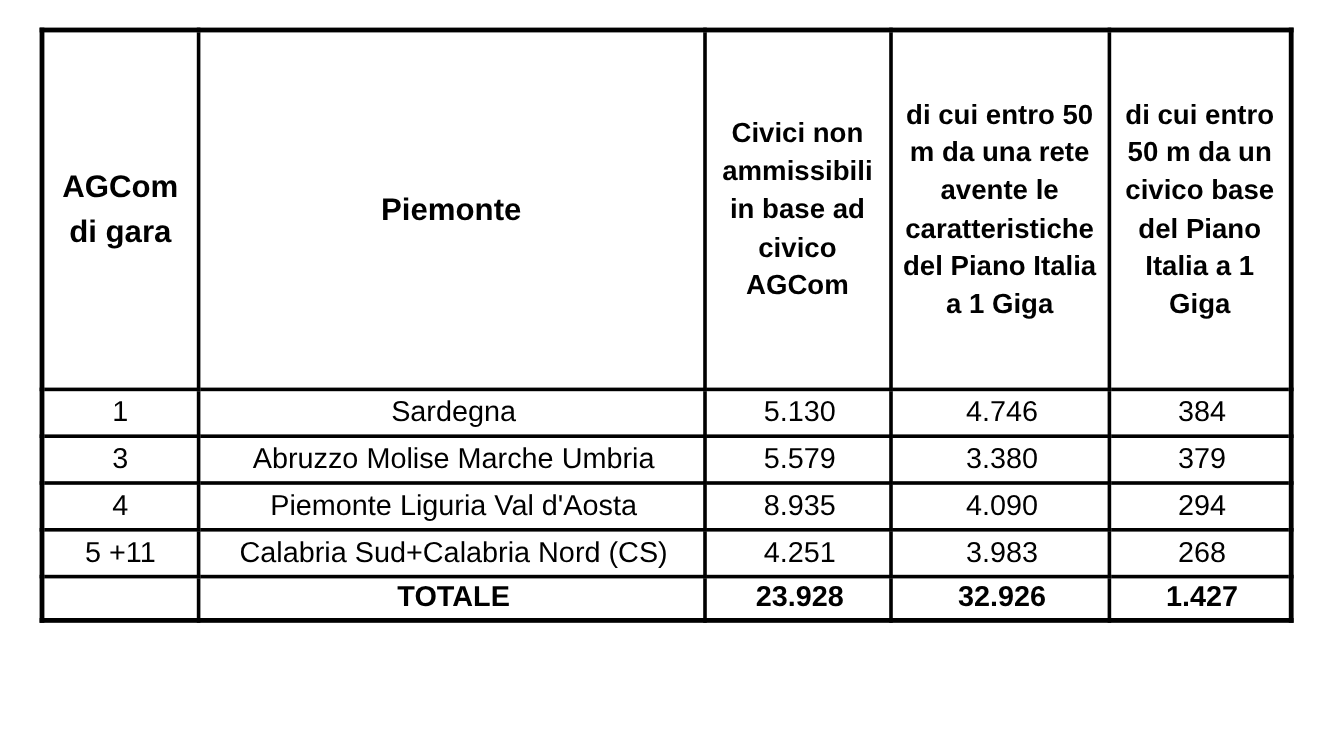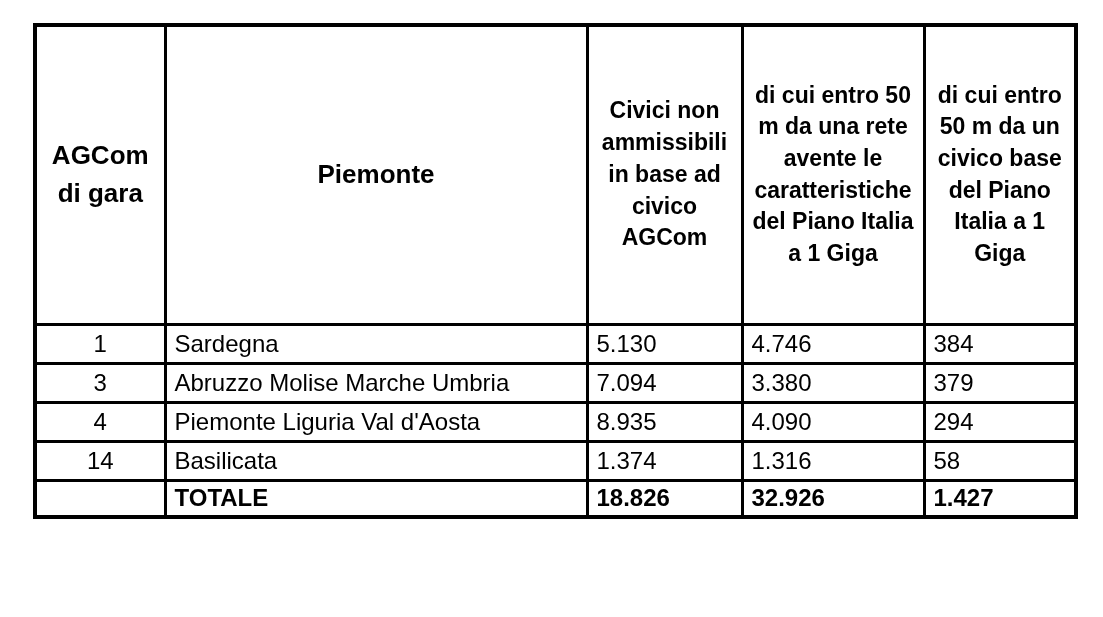--- a/index.html
+++ b/index.html
@@ -44,21 +44,21 @@
   
   tr.data-row  { height: 39px; }
   tr.total-row { height: 37px; }
   td.c-lotto {
     font-size: 24px;
     text-align: center;
     vertical-align: middle;
   }
   td.c-text, td.c-num {
     font-size: 24px;
-    text-align: left;
+    text-align: center;
     vertical-align: middle;
     padding: 0 4px 0 8px;
   }
   tr.total-row td { font-weight: bold; }
 </style>
 </head>
 <body>
 
 <table class="doc-table">
   <colgroup>
@@ -81,39 +81,39 @@
     <tr class="data-row">
       <td class="c-lotto">1</td>
       <td class="c-text">Sardegna</td>
       <td class="c-num">5.130</td>
       <td class="c-num">4.746</td>
       <td class="c-num">384</td>
     </tr>
     <tr class="data-row">
       <td class="c-lotto">3</td>
       <td class="c-text">Abruzzo Molise Marche Umbria</td>
-      <td class="c-num">7.094</td>
+      <td class="c-num">5.579</td>
       <td class="c-num">3.380</td>
       <td class="c-num">379</td>
     </tr>
     <tr class="data-row">
       <td class="c-lotto">4</td>
       <td class="c-text">Piemonte Liguria Val d'Aosta</td>
       <td class="c-num">8.935</td>
       <td class="c-num">4.090</td>
       <td class="c-num">294</td>
     </tr>
     <tr class="data-row">
-      <td class="c-lotto">14</td>
-      <td class="c-text">Basilicata</td>
-      <td class="c-num">1.374</td>
-      <td class="c-num">1.316</td>
-      <td class="c-num">58</td>
+      <td class="c-lotto">5 +11</td>
+      <td class="c-text">Calabria Sud+Calabria Nord (CS)</td>
+      <td class="c-num">4.251</td>
+      <td class="c-num">3.983</td>
+      <td class="c-num">268</td>
     </tr>
     <tr class="total-row">
       <td class="c-lotto"></td>
       <td class="c-text">TOTALE</td>
-      <td class="c-num">18.826</td>
+      <td class="c-num">23.928</td>
       <td class="c-num">32.926</td>
       <td class="c-num">1.427</td>
     </tr>
   </tbody>
 </table>
 
 </body></html>

